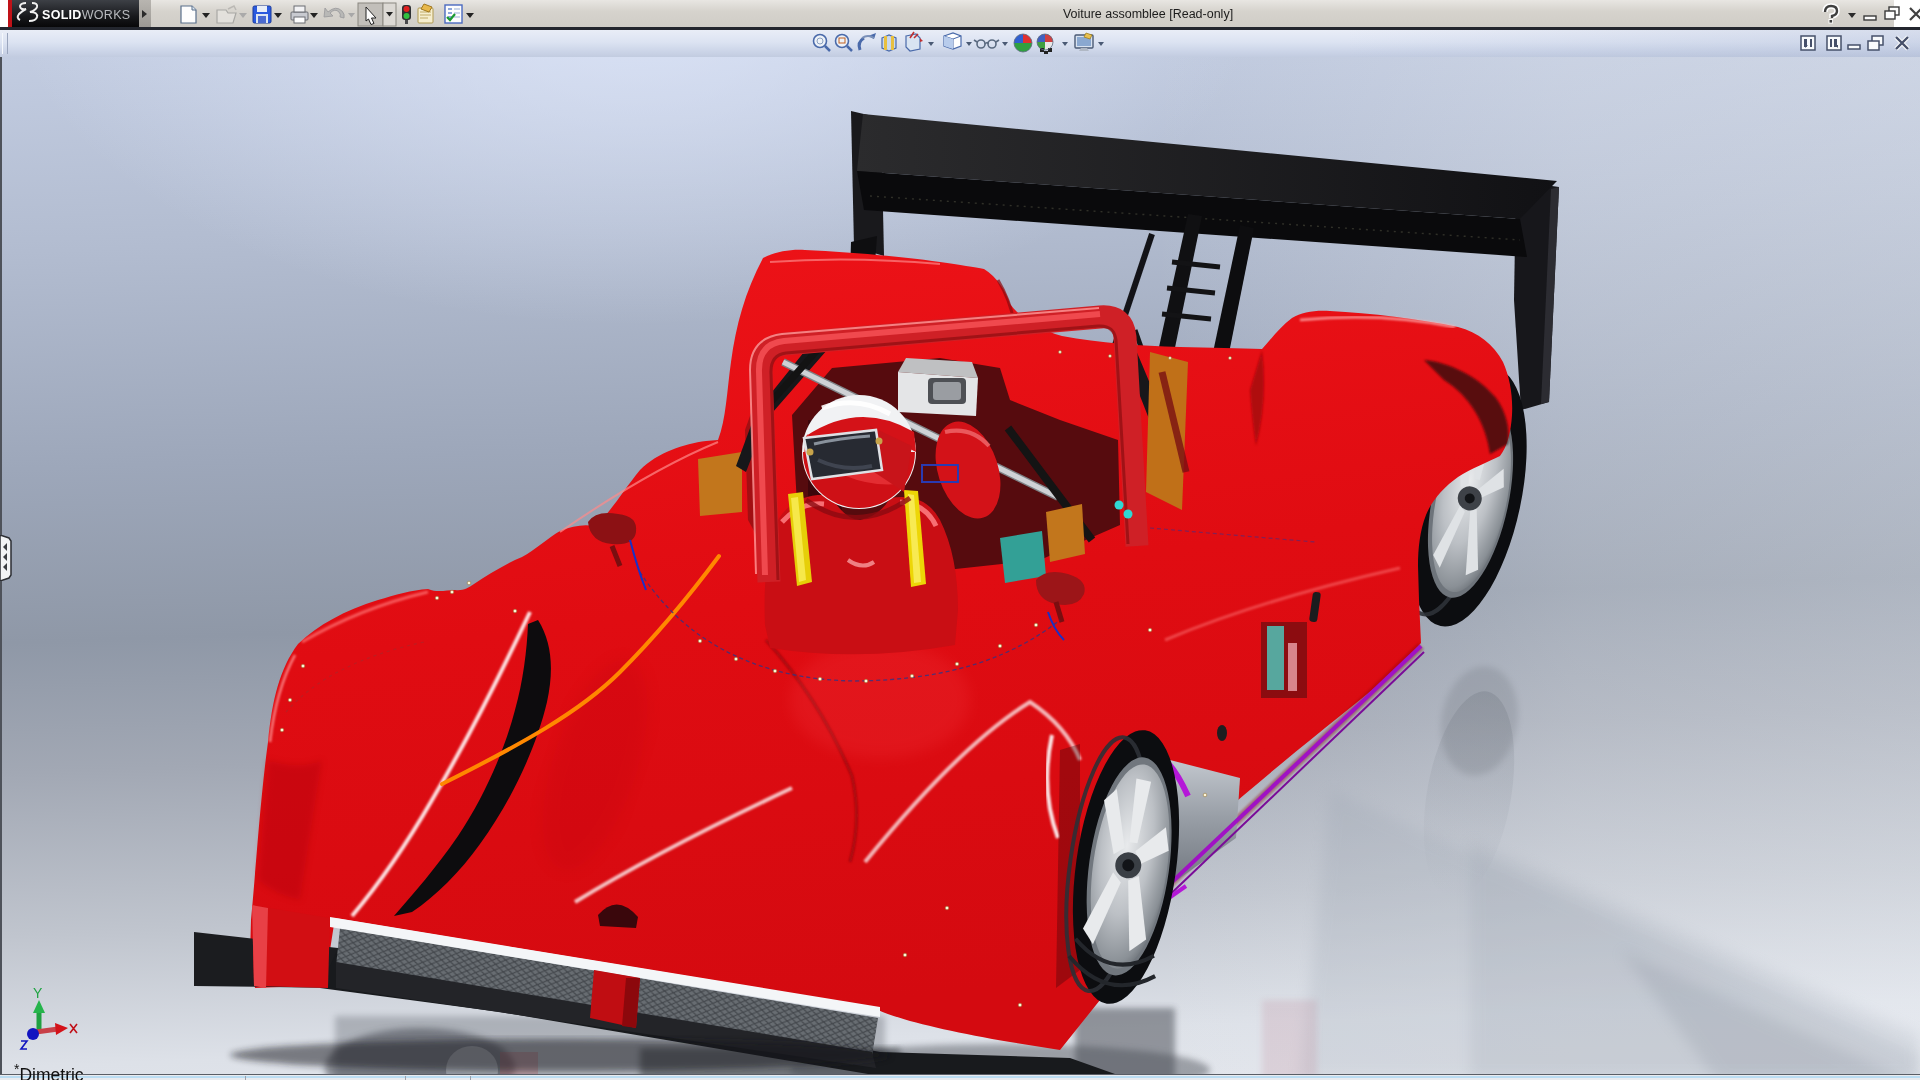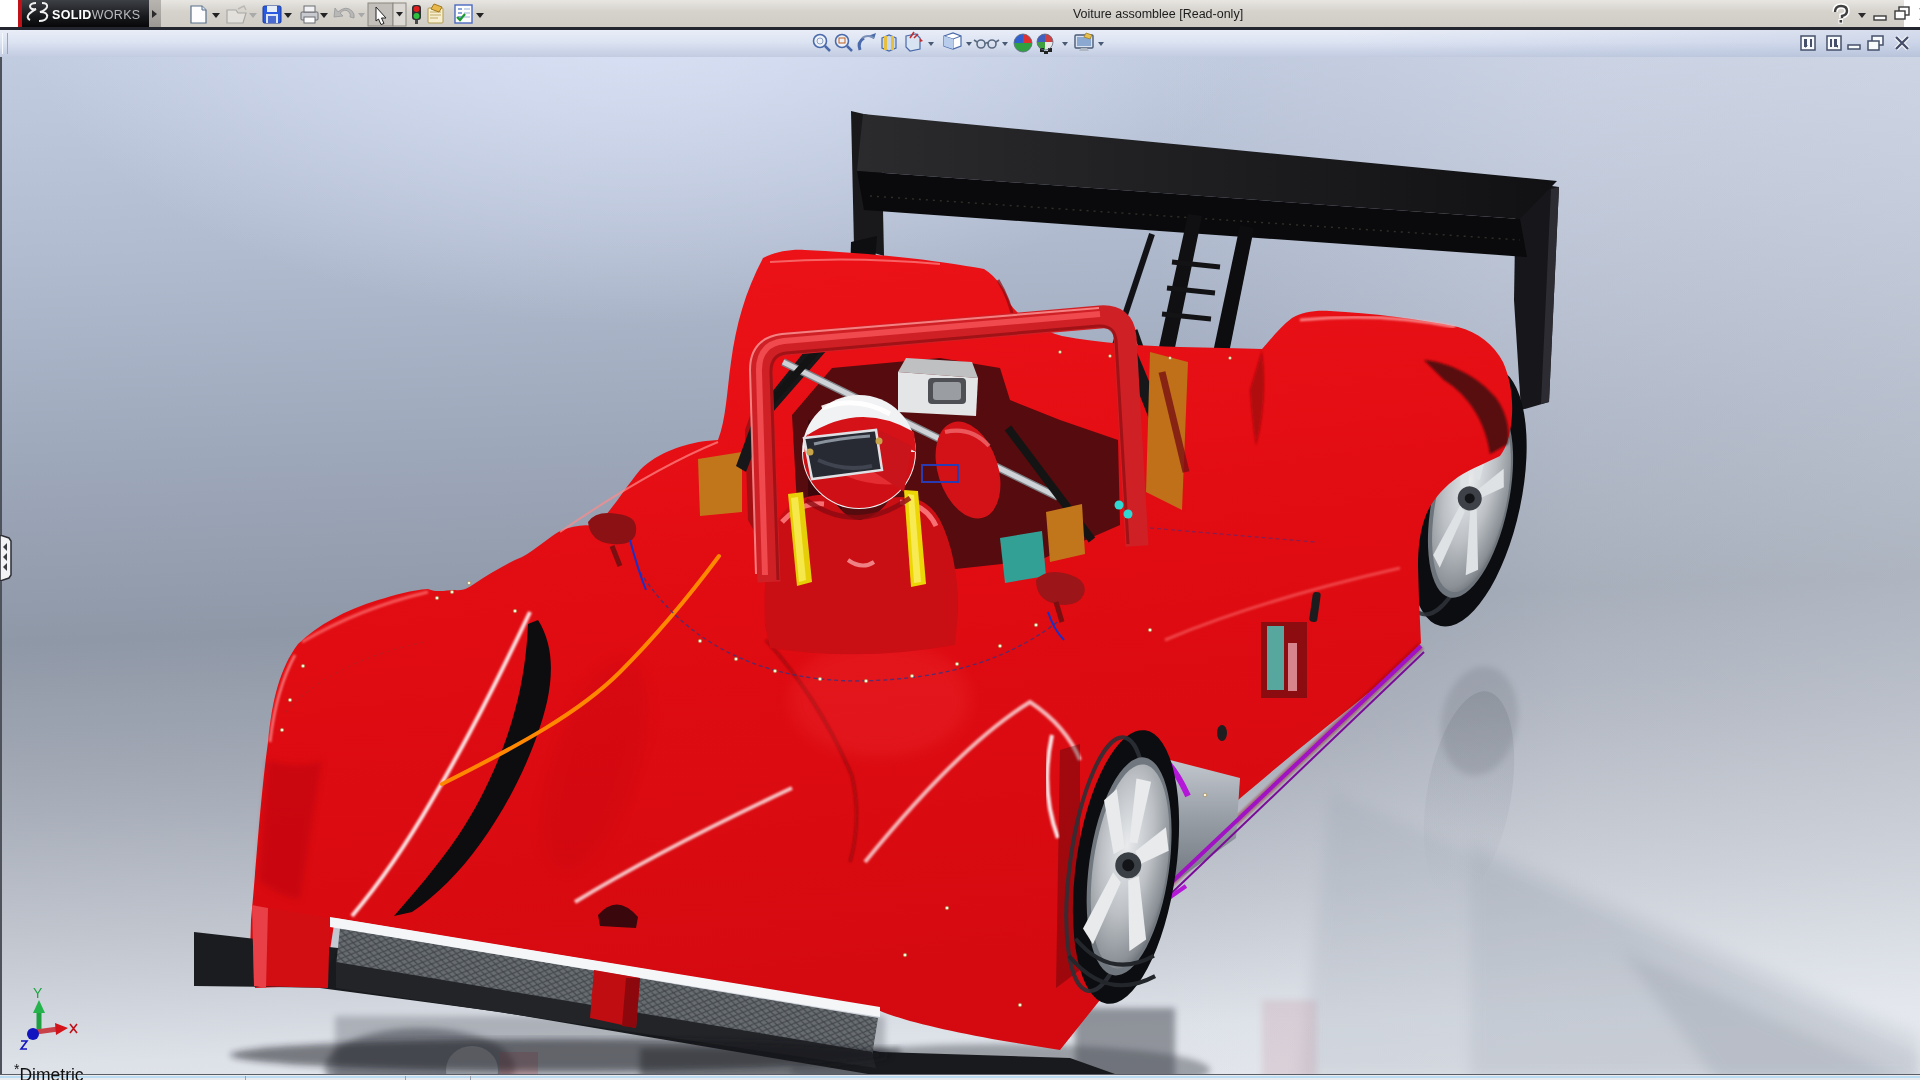--- a/index.html
+++ b/index.html
@@ -4,21 +4,21 @@
 #stage{position:relative;width:1920px;height:1080px;background:#fff;}
 
 #vp{position:absolute;left:0;top:57px;width:1920px;height:1019px;
 background:linear-gradient(178deg,#c2cce1 0%,#b2bcd0 18%,#9da7ba 38%,#8f98a7 54%,#a2a8b4 66%,#c0c5ce 81%,#dde1e8 93%,#e3e6ec 100%);}
 #vp .lightTL{position:absolute;left:0;top:0;width:100%;height:100%;
 background:radial-gradient(ellipse 900px 500px at 33% -8%,rgba(225,233,252,0.85),rgba(225,233,252,0) 70%);}
 #vp .lightR{position:absolute;left:0;top:0;width:100%;height:100%;
 background:linear-gradient(90deg,rgba(255,255,255,0) 60%,rgba(240,243,248,0.25) 82%,rgba(240,243,248,0.32) 100%);}
 #vp .borderL{position:absolute;left:0;top:0;width:2px;height:1017px;background:#4e525a;}
 
-#row1{position:absolute;left:18px;top:0;width:1886px;height:28px;background:linear-gradient(180deg,#e8e6e2 0%,#d6d3cd 40%,#cfccc6 100%);}
+#row1{position:absolute;left:8px;top:0;width:1886px;height:28px;background:linear-gradient(180deg,#e8e6e2 0%,#d6d3cd 40%,#cfccc6 100%);}
 #logo{position:absolute;left:0;top:0;width:131px;height:28px;background:linear-gradient(180deg,#3d4046 0%,#17181b 60%,#060607 100%);}
 #logo .red{position:absolute;left:0;top:0;width:4px;height:28px;background:#c01218;}
 #logoTab{position:absolute;left:131px;top:0;width:12px;height:28px;background:linear-gradient(180deg,#b8b5b0,#9b9893);}
 #logoTab:after{content:"";position:absolute;left:3px;top:10px;border-left:5px solid #2a2a2a;border-top:4px solid transparent;border-bottom:4px solid transparent;}
 #title{position:absolute;left:990px;top:7px;width:300px;text-align:center;font-size:12.5px;color:#1c1c1c;}
 #row1sep{position:absolute;left:0;top:27px;width:1920px;height:3px;background:#23262e;}
 
 #row2{position:absolute;left:0;top:30px;width:1920px;height:27px;background:linear-gradient(90deg,rgba(150,165,200,0) 70%,rgba(150,165,200,0.22) 100%),linear-gradient(180deg,#e9edf7 0%,#dce3f2 45%,#ccd5e8 78%,#c2cce0 100%);}
 #row2 .grip{position:absolute;left:2px;top:3px;width:4px;height:21px;border-left:1px solid #f5f8fc;border-right:1px solid #9aa5bd;}
 

